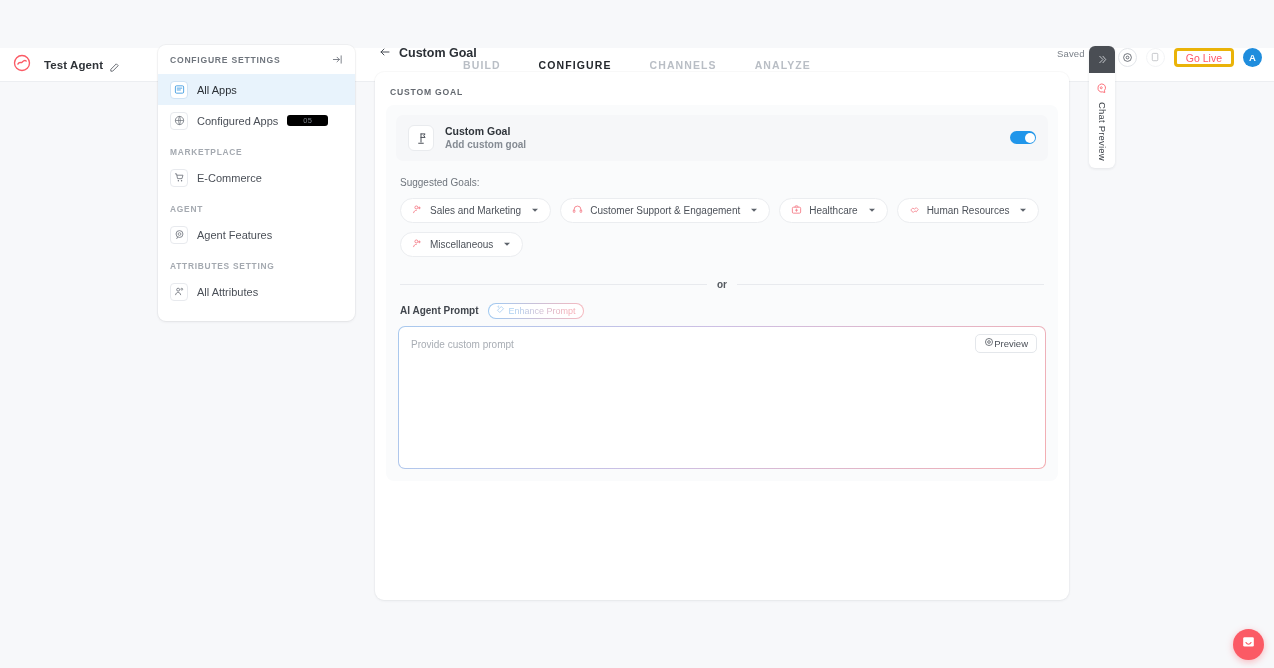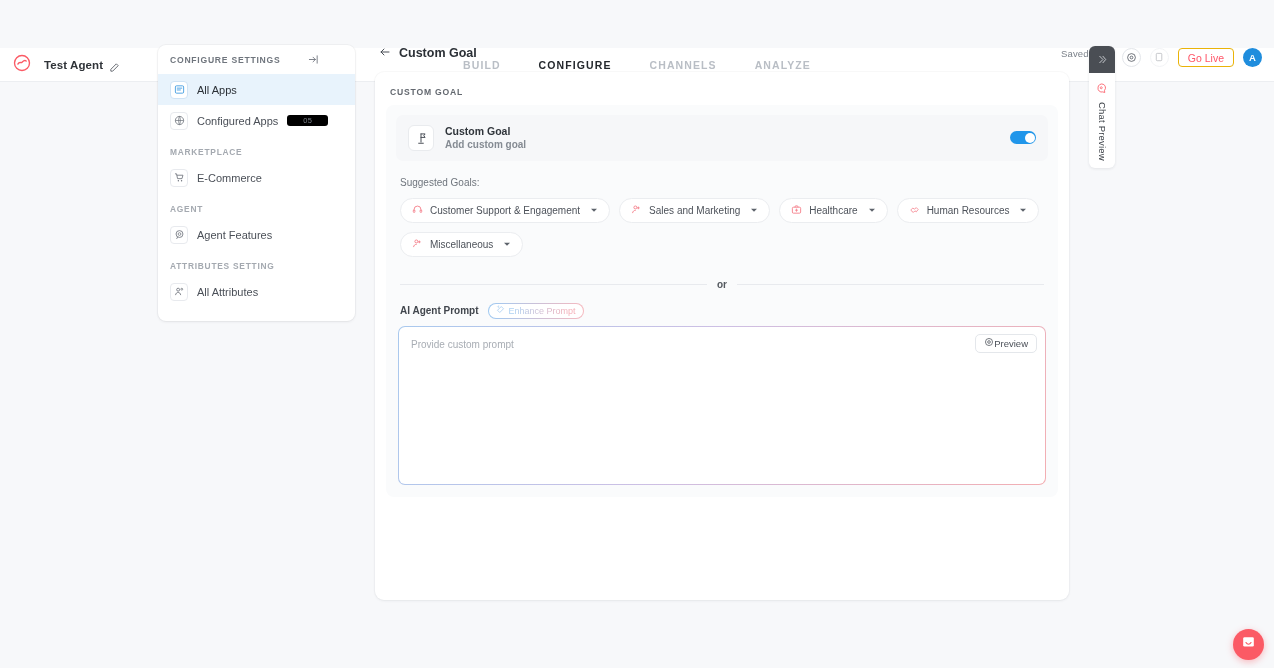--- a/index.html
+++ b/index.html
@@ -39,40 +39,40 @@
     display:flex; align-items:flex-start; gap:9px;
   }
   .saved-txt{ font-size:9.5px; color:#7b8189; letter-spacing:.2px;}
   .circ-btn{
     width:19px; height:19px; border-radius:50%;
     border:1px solid #e3e6ea; background:#fff;
     display:flex; align-items:center; justify-content:center;
   }
   .circ-btn.dim{ opacity:.45; }
   .golive{
-    height:19px; padding:0 9px; border:1px solid #eab308; border-radius:4px;
+    height:19px; padding:0 9px; border:3px solid #eab308; border-radius:4px;
     color:#ff5668; font-size:10.5px; font-weight:500;
     display:flex; align-items:center; background:#fff;
   }
   .avatar{
     width:19px; height:19px; border-radius:50%;
     background:#1f8ddd; color:#fff; font-size:9.5px; font-weight:600;
     display:flex; align-items:center; justify-content:center;
   }
 
   
   .sidebar{
     position:absolute; left:158px; top:45px; width:197px;
     background:#ffffff; border-radius:8px;
     box-shadow:0 1px 3px rgba(22,28,45,.07), 0 0 0 1px rgba(22,28,45,.03);
     padding-bottom:14px;
     overflow:hidden;
   }
   .sb-head{
-    height:29px; display:flex; align-items:center; justify-content:flex-start;
+    height:29px; display:flex; align-items:center; justify-content:space-between;
     padding:0 12px;
     gap:28px;
   }
   .sb-head .t{ font-size:8.6px; letter-spacing:.75px; color:#6f757d; font-weight:600;}
   .sb-item{
     height:31px; display:flex; align-items:center; gap:9px; padding:0 12px;
     font-size:11px; color:#4a4f57;
   }
   .sb-item.active{ background:#e8f3fc; color:#2b3036; }
   .sb-ico{
@@ -159,21 +159,21 @@
       linear-gradient(#fff,#fff) padding-box,
       linear-gradient(90deg,#9ec9f2,#f6b9bf) border-box;
     border:1px solid transparent;
   }
   .enh .et{
     background:linear-gradient(90deg,#a9cff2 5%,#f4aab3 90%);
     -webkit-background-clip:text; background-clip:text; color:transparent;
   }
 
   .ta-wrap{
-    position:relative; height:159px; border-radius:7px;
+    position:relative; height:143px; border-radius:7px;
     background:
       linear-gradient(#fff,#fff) padding-box,
       linear-gradient(115deg,#a9c9ee 0%,#cdbfe4 45%,#f3aeb2 100%) border-box;
     border:1px solid transparent;
     margin:0 2px;
   }
   .ta-ph{ position:absolute; left:12px; top:12px; font-size:10px; color:#a8adb4; }
   .preview-btn{
     position:absolute; right:8px; top:7px; height:19px; padding:0 8px;
     border:1px solid #e4e7eb; border-radius:5px; background:#fff;
@@ -355,42 +355,42 @@
           <span class="knob"></span>
         </span>
       </div>
 
       <div class="sugg-label">Suggested Goals:</div>
 
       <div class="chips">
         <span class="chip">
           <span>
             <svg width="11" height="11" viewBox="0 0 24 24" fill="none">
-              <path d="M4.5 14v-2a7.5 7.5 0 0115 0v2" stroke="#f4737f" stroke-width="1.8" stroke-linecap="round"></path>
-              <rect x="2.8" y="13" width="3.6" height="5.4" rx="1.6" stroke="#f4737f" stroke-width="1.7"></rect>
-              <rect x="17.6" y="13" width="3.6" height="5.4" rx="1.6" stroke="#f4737f" stroke-width="1.7"></rect>
-            </svg>
-          </span>
-          <span>Customer Support &amp; Engagement</span>
+              <circle cx="9.5" cy="7.5" r="3.2" stroke="#f4737f" stroke-width="1.8"></circle>
+              <path d="M3.5 19c.7-3.4 3-5.2 6-5.2" stroke="#f4737f" stroke-width="1.8" stroke-linecap="round"></path>
+              <path d="M16 6.5v4M14 8.5h4" stroke="#f4737f" stroke-width="1.7" stroke-linecap="round"></path>
+            </svg>
+          </span>
+          <span>Sales and Marketing</span>
           <span class="caret">
             <svg width="8" height="8" viewBox="0 0 12 12">
                 <path d="M1.5 4l4.5 4.5L10.5 4z" fill="#5e636b"></path>
               </svg>
           </span>
         </span>
 
         <span class="chip">
           <span>
             <svg width="11" height="11" viewBox="0 0 24 24" fill="none">
-              <circle cx="9.5" cy="7.5" r="3.2" stroke="#f4737f" stroke-width="1.8"></circle>
-              <path d="M3.5 19c.7-3.4 3-5.2 6-5.2" stroke="#f4737f" stroke-width="1.8" stroke-linecap="round"></path>
-              <path d="M16 6.5v4M14 8.5h4" stroke="#f4737f" stroke-width="1.7" stroke-linecap="round"></path>
-            </svg>
-          </span>
-          <span>Sales and Marketing</span>
+              <path d="M4.5 14v-2a7.5 7.5 0 0115 0v2" stroke="#f4737f" stroke-width="1.8" stroke-linecap="round"></path>
+              <rect x="2.8" y="13" width="3.6" height="5.4" rx="1.6" stroke="#f4737f" stroke-width="1.7"></rect>
+              <rect x="17.6" y="13" width="3.6" height="5.4" rx="1.6" stroke="#f4737f" stroke-width="1.7"></rect>
+            </svg>
+          </span>
+          <span>Customer Support &amp; Engagement</span>
           <span class="caret">
             <svg width="8" height="8" viewBox="0 0 12 12">
                 <path d="M1.5 4l4.5 4.5L10.5 4z" fill="#5e636b"></path>
               </svg>
           </span>
         </span>
 
         <span class="chip">
           <span>
             <svg width="11" height="11" viewBox="0 0 24 24" fill="none">

